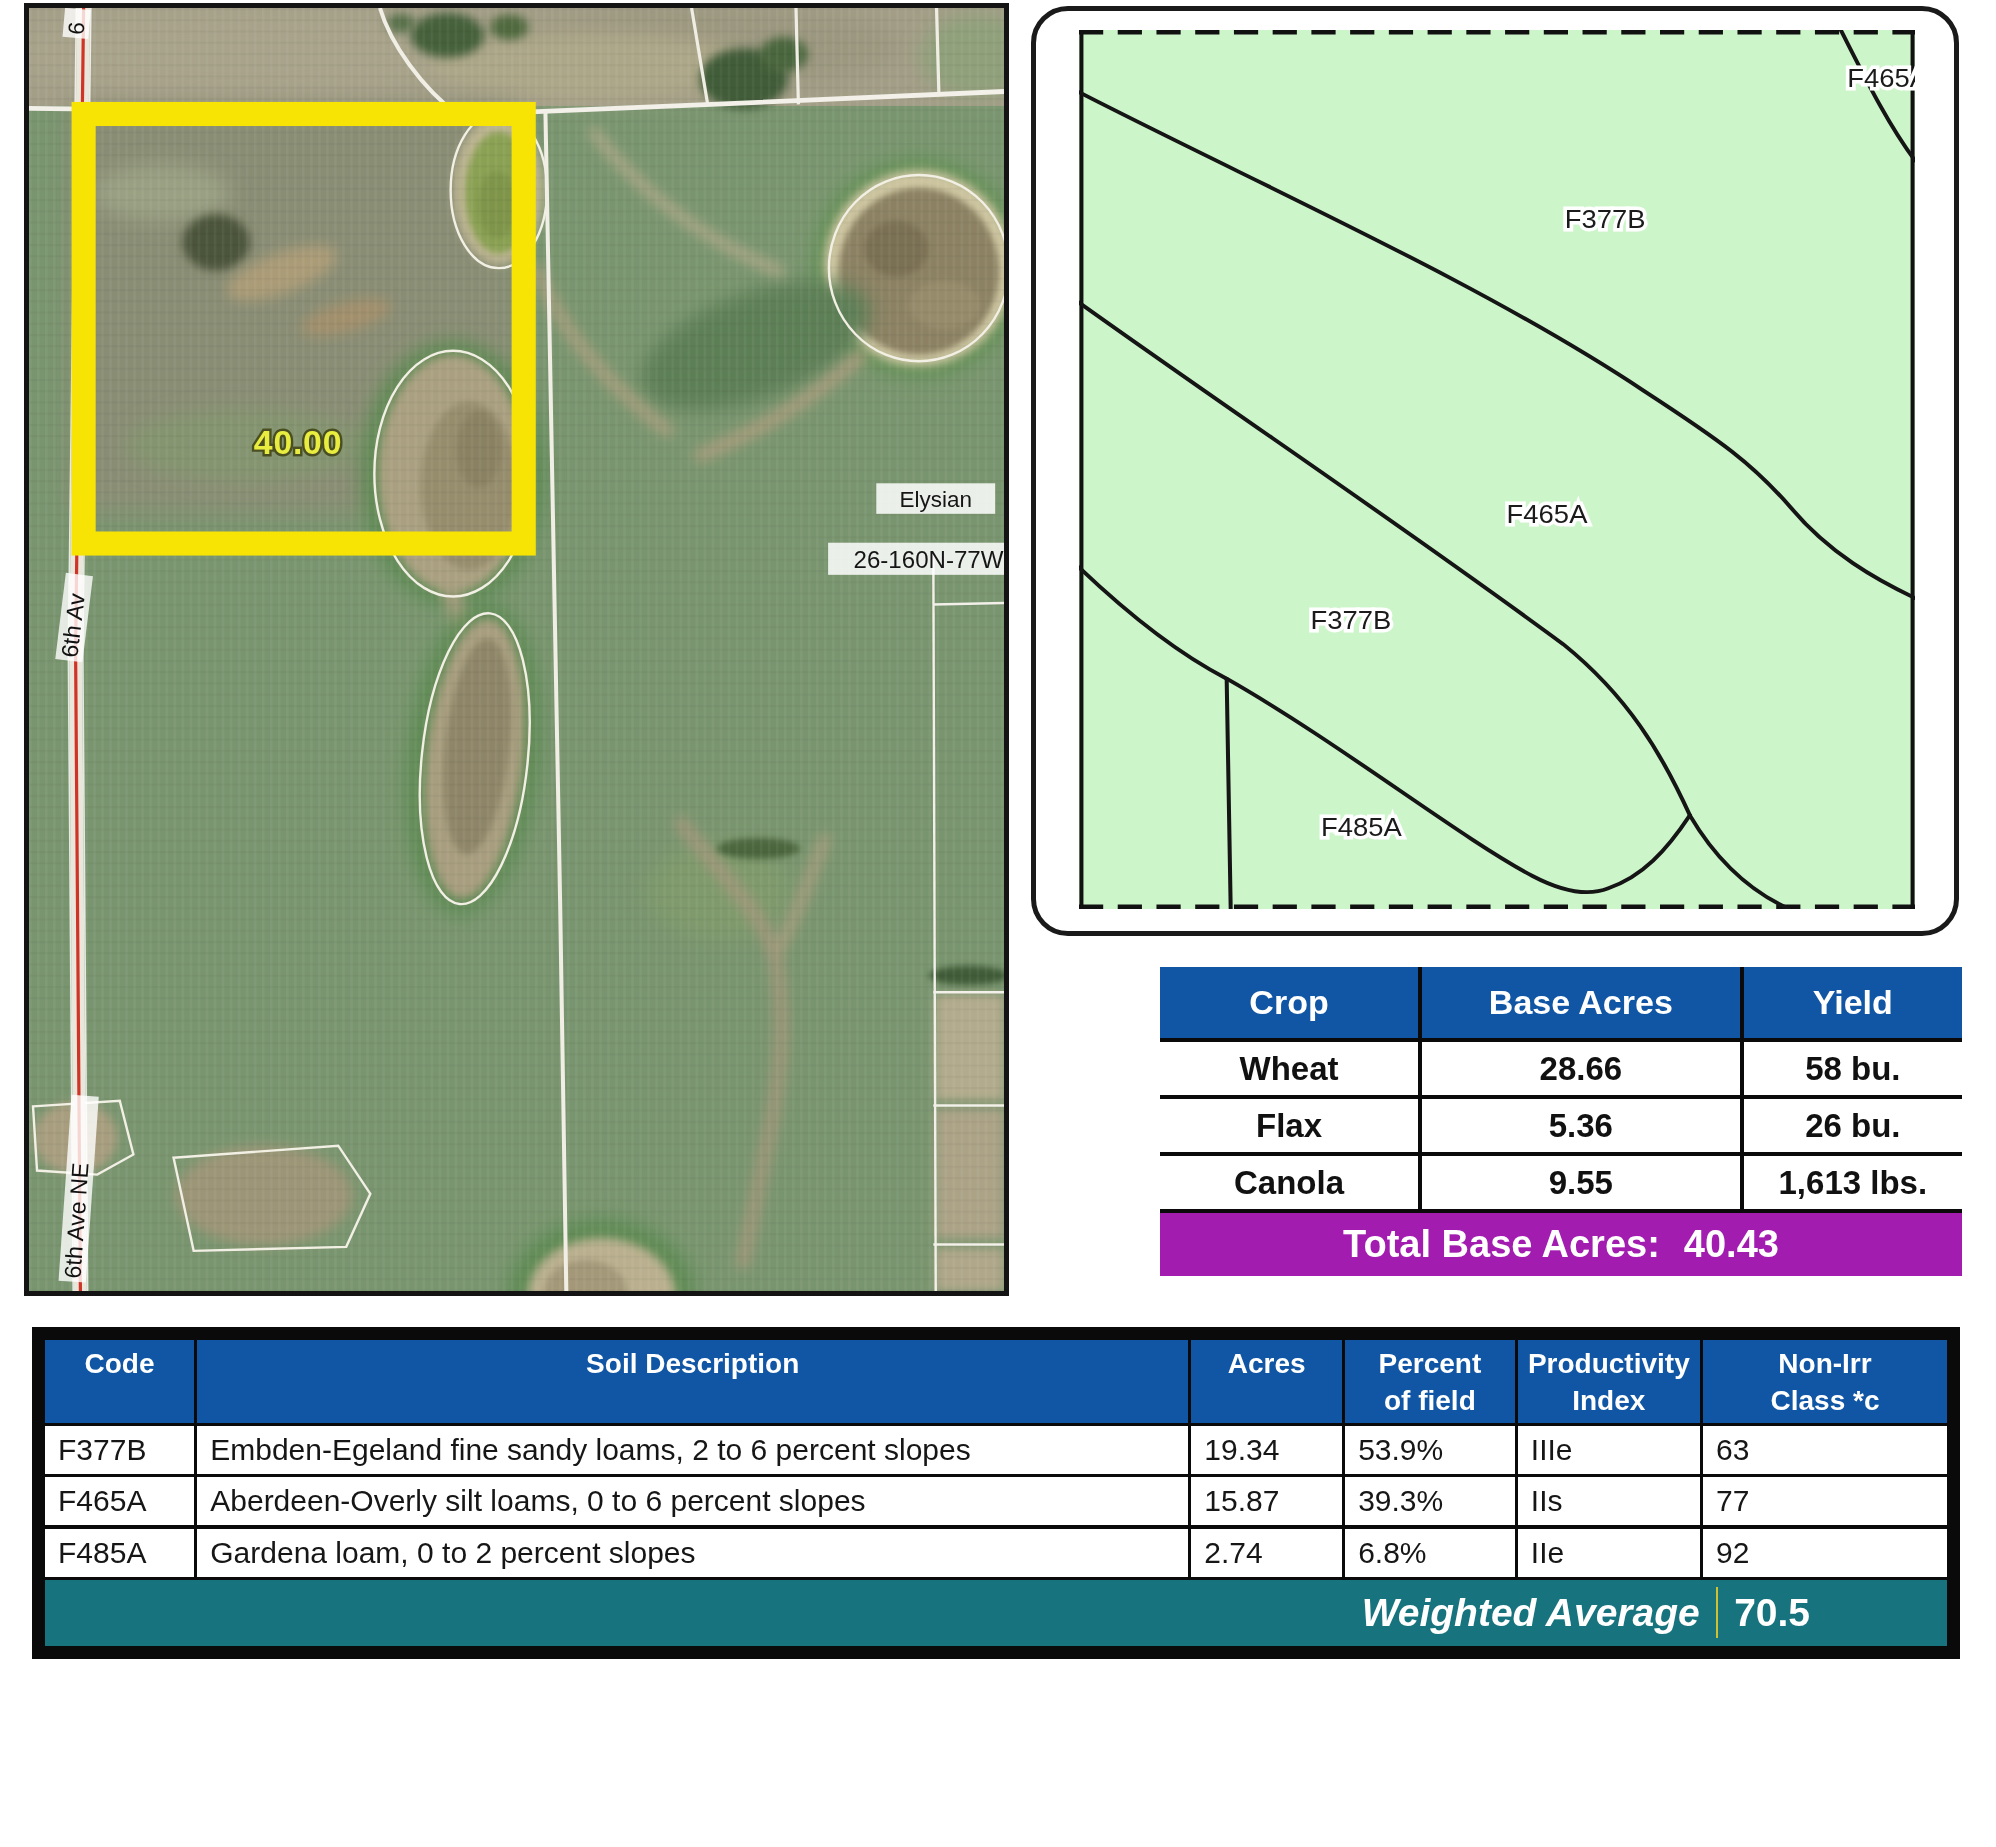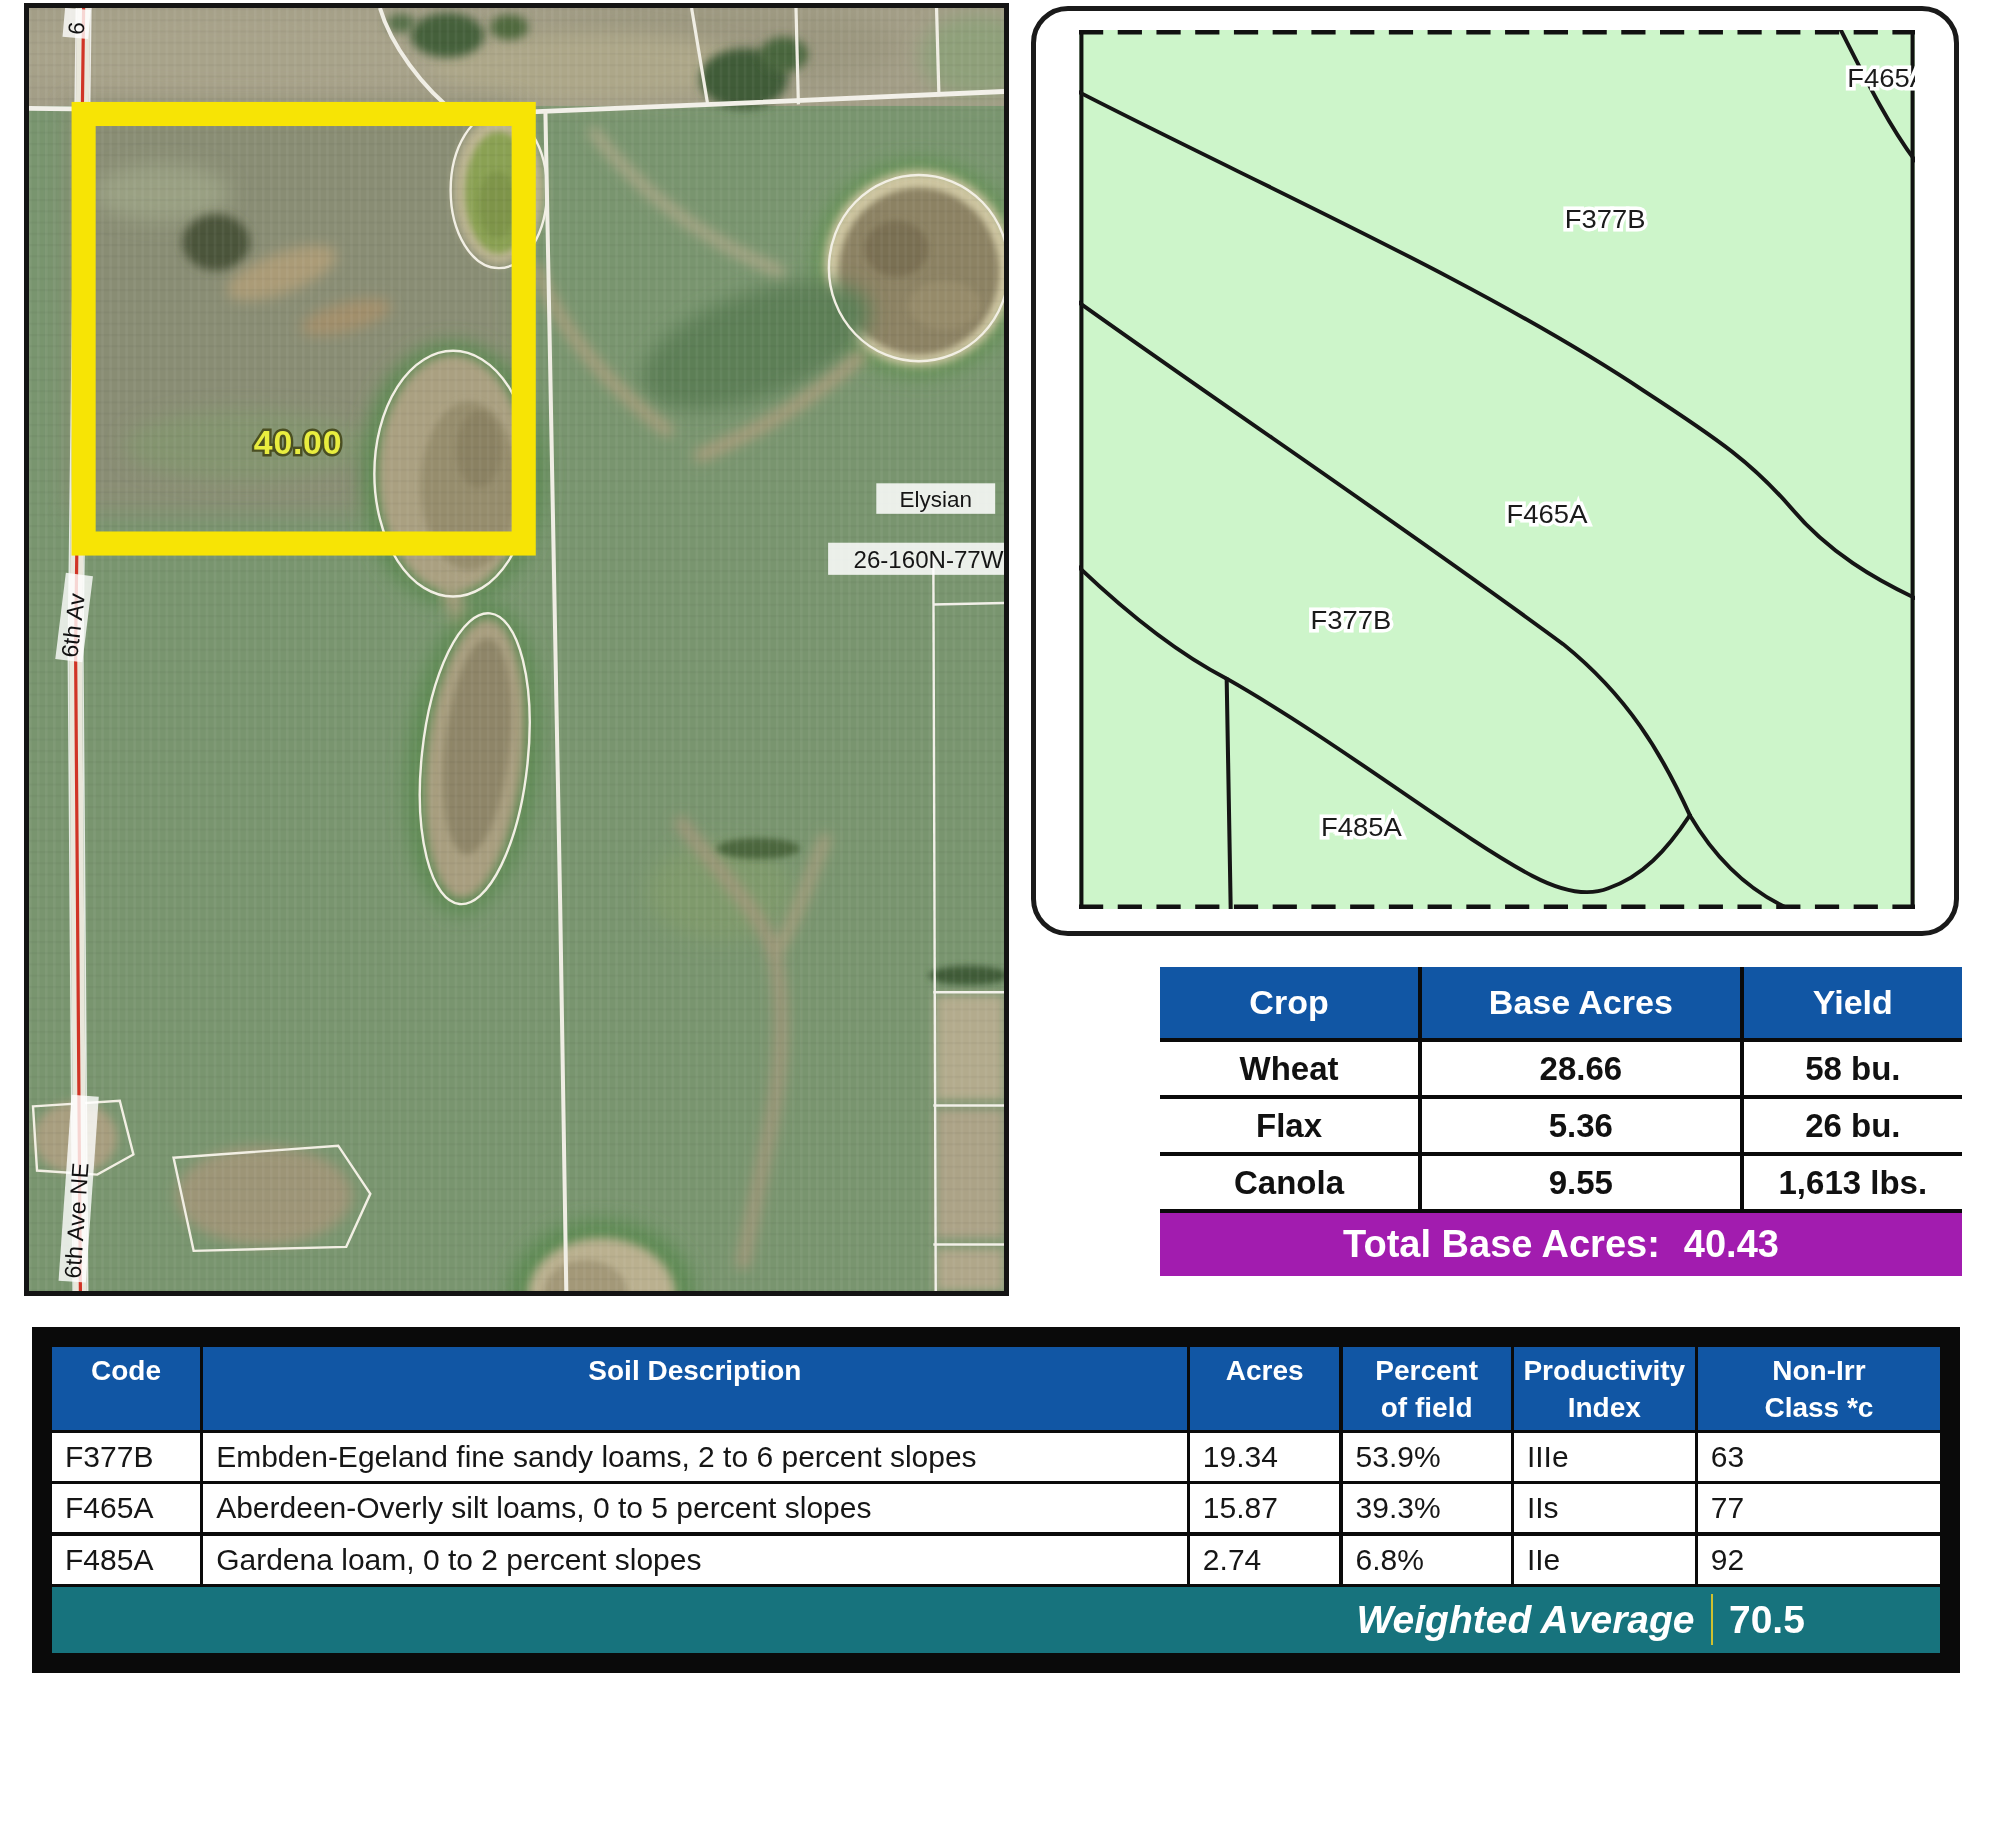--- a/index.html
+++ b/index.html
@@ -26,21 +26,21 @@
                   display:flex;align-items:center;justify-content:center;}
   .crop-table .td{background:#fff;color:#111;font-weight:700;font-size:33px;
                   display:flex;align-items:center;justify-content:center;}
   .crop-table .total{grid-column:1/-1;background:#a21caf;color:#fff;font-weight:700;font-size:38px;
                   display:flex;align-items:center;justify-content:center;gap:24px;}
 
   
   .soil-table{position:absolute;left:32px;top:1327px;width:1928px;
               display:grid;grid-template-columns:190fr 1263fr 192fr 216fr 232fr 311fr;
               grid-template-rows:83px 48px 48px 48px 66px;
-              gap:3.2px;padding:20px;background:#0a0a0a;box-sizing:border-box;}
+              gap:3.2px;padding:13px;background:#0a0a0a;box-sizing:border-box;}
   .soil-table .th{background:#1156a4;color:#fff;font-weight:700;font-size:28px;line-height:1.3;
                   display:flex;justify-content:center;padding-top:6.4px;box-sizing:border-box;
                   text-align:center;white-space:pre-line;}
   .soil-table .td{background:#fff;color:#161616;font-weight:400;font-size:30px;
                   display:flex;align-items:center;padding-left:13px;box-sizing:border-box;}
   .soil-table .footer{grid-column:1/-1;background:#17737d;display:flex;align-items:center;}
   .soil-table .footer .wlabel{flex:0 0 87%;text-align:right;color:#fff;font-size:39px;
                   font-weight:700;font-style:italic;padding-right:16px;box-sizing:border-box;margin-left:16px;}
   .soil-table .footer .wdiv{width:2.4px;height:78%;background:#cfc12f;}
   .soil-table .footer .wvalue{color:#fff;font-size:39px;font-weight:700;padding-left:16px;text-align:right;}
@@ -265,21 +265,21 @@
 Class *c</div>
 
     <div class="td">F377B</div>
     <div class="td">Embden-Egeland fine sandy loams, 2 to 6 percent slopes</div>
     <div class="td">19.34</div>
     <div class="td">53.9%</div>
     <div class="td">IIIe</div>
     <div class="td">63</div>
 
     <div class="td">F465A</div>
-    <div class="td">Aberdeen-Overly silt loams, 0 to 5 percent slopes</div>
+    <div class="td">Aberdeen-Overly silt loams, 0 to 6 percent slopes</div>
     <div class="td">15.87</div>
     <div class="td">39.3%</div>
     <div class="td">IIs</div>
     <div class="td">77</div>
 
     <div class="td">F485A</div>
     <div class="td">Gardena loam, 0 to 2 percent slopes</div>
     <div class="td">2.74</div>
     <div class="td">6.8%</div>
     <div class="td">IIe</div>

